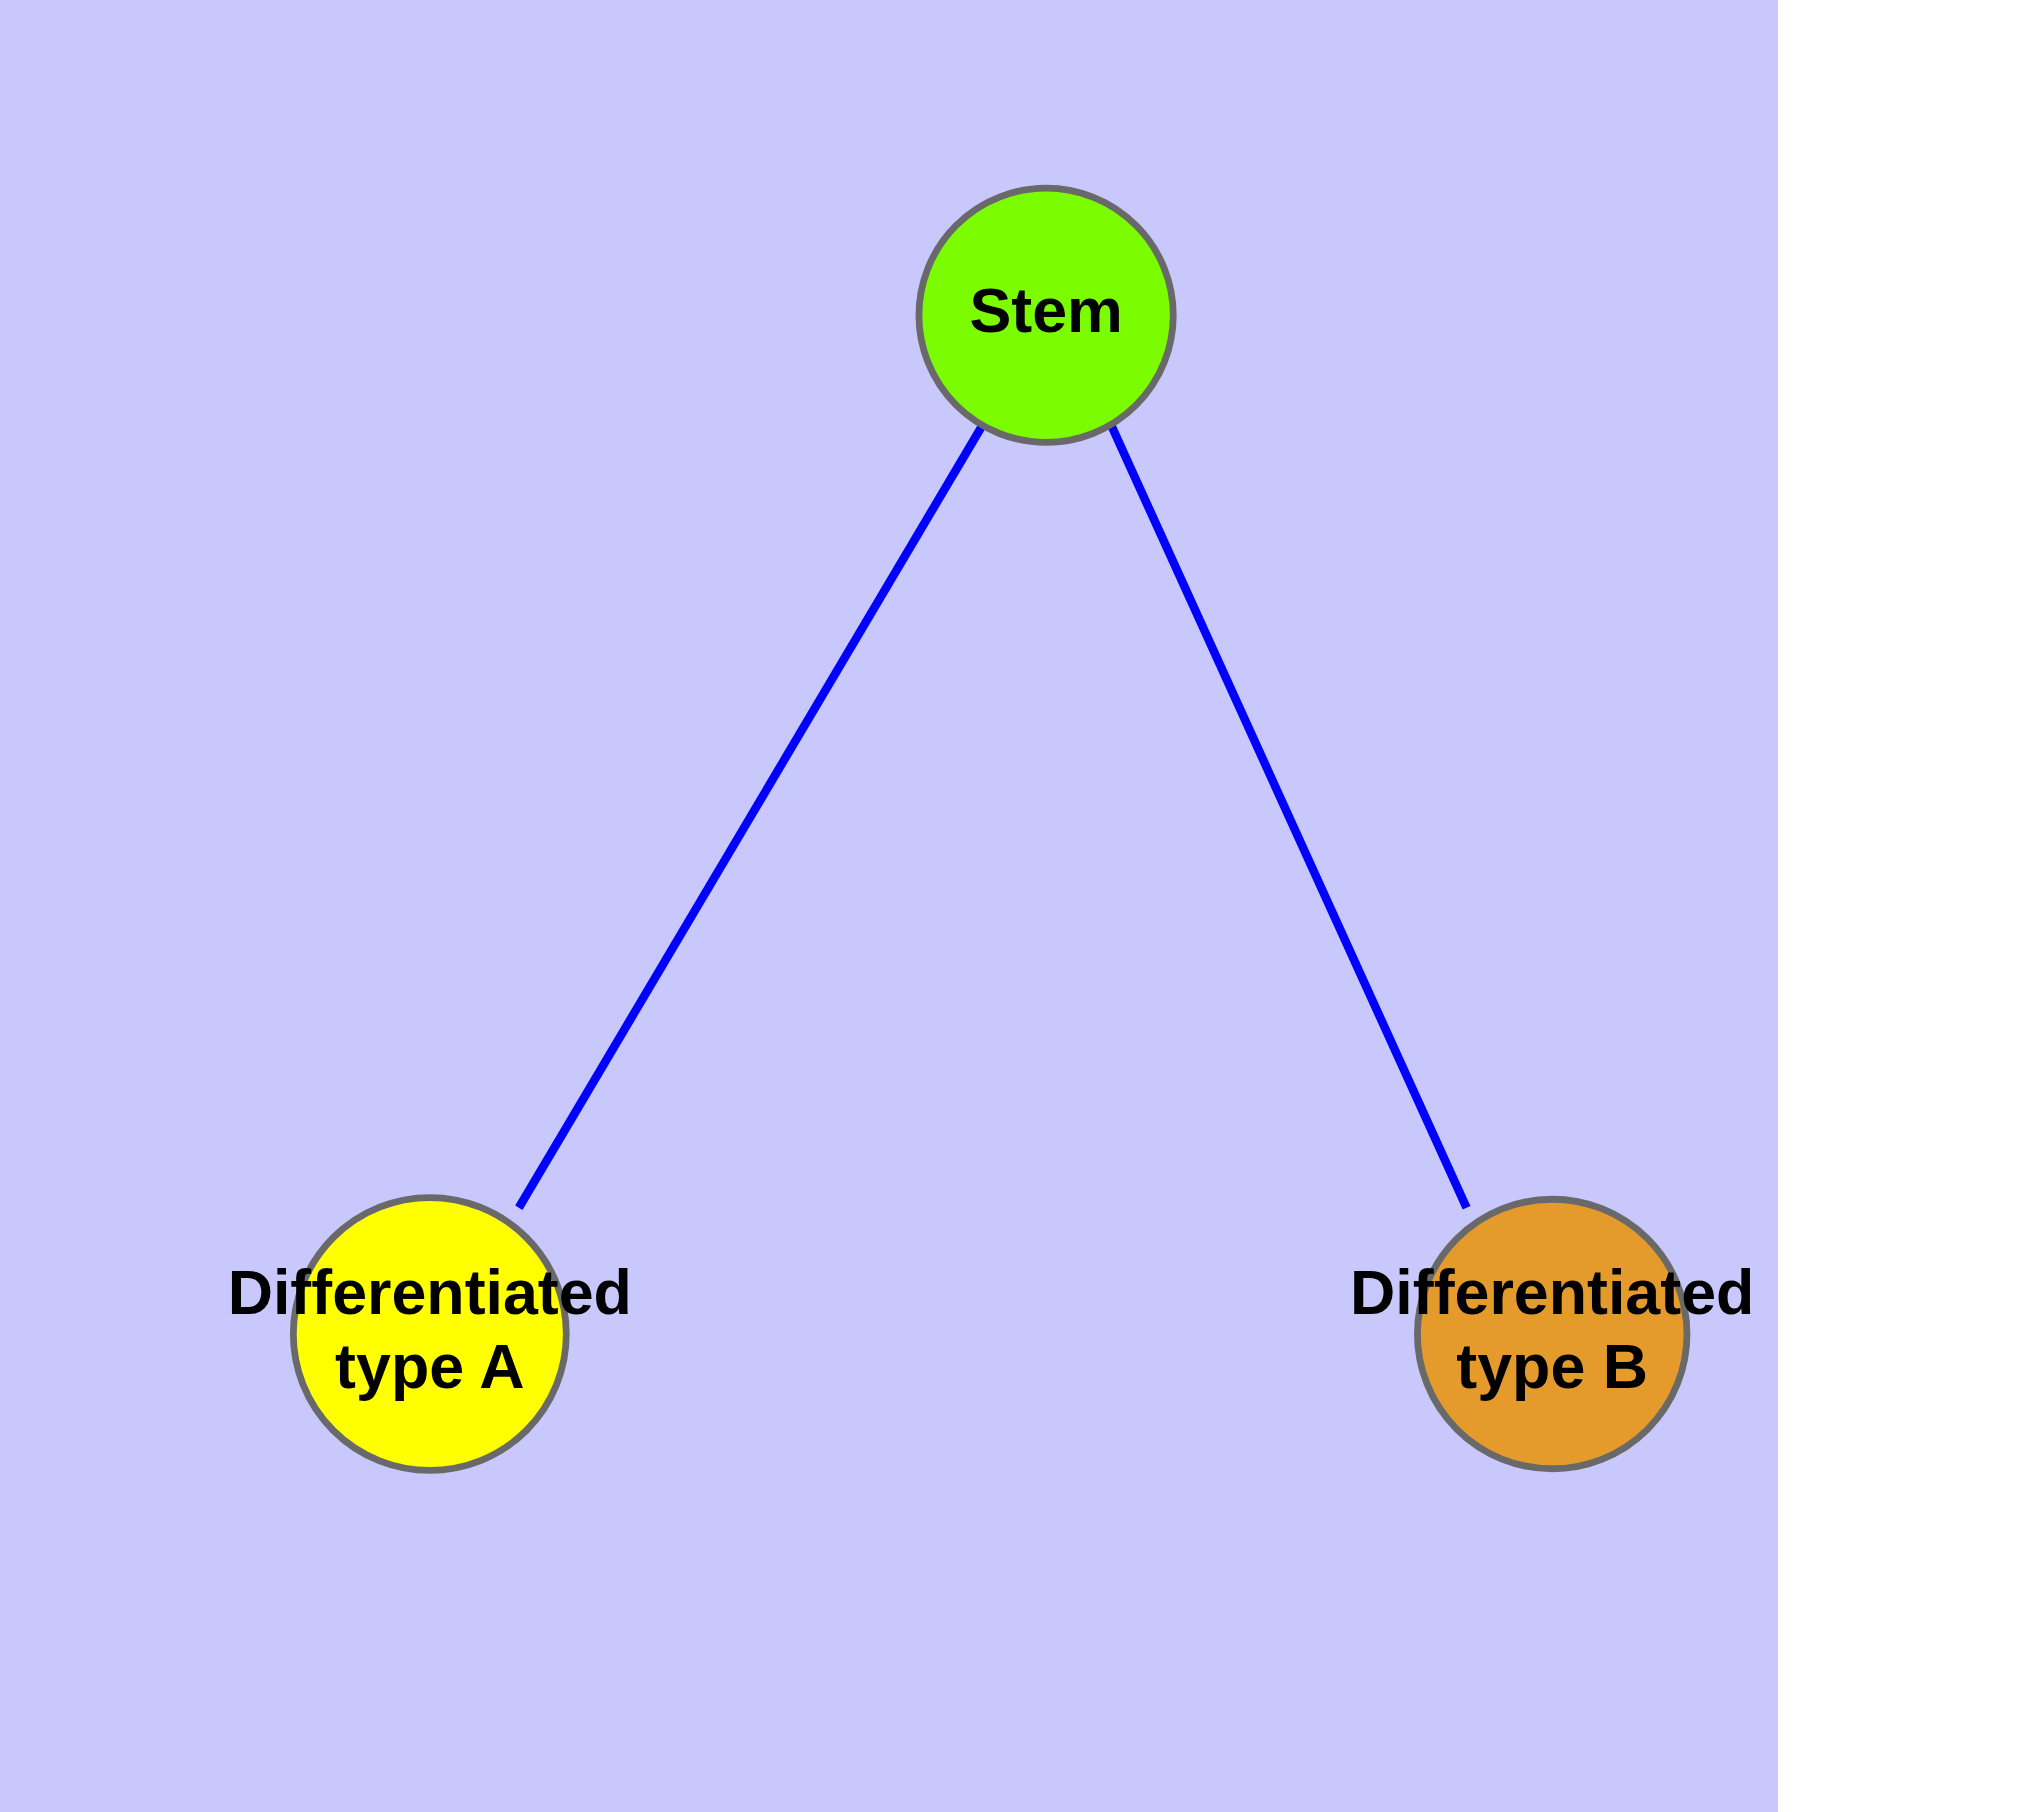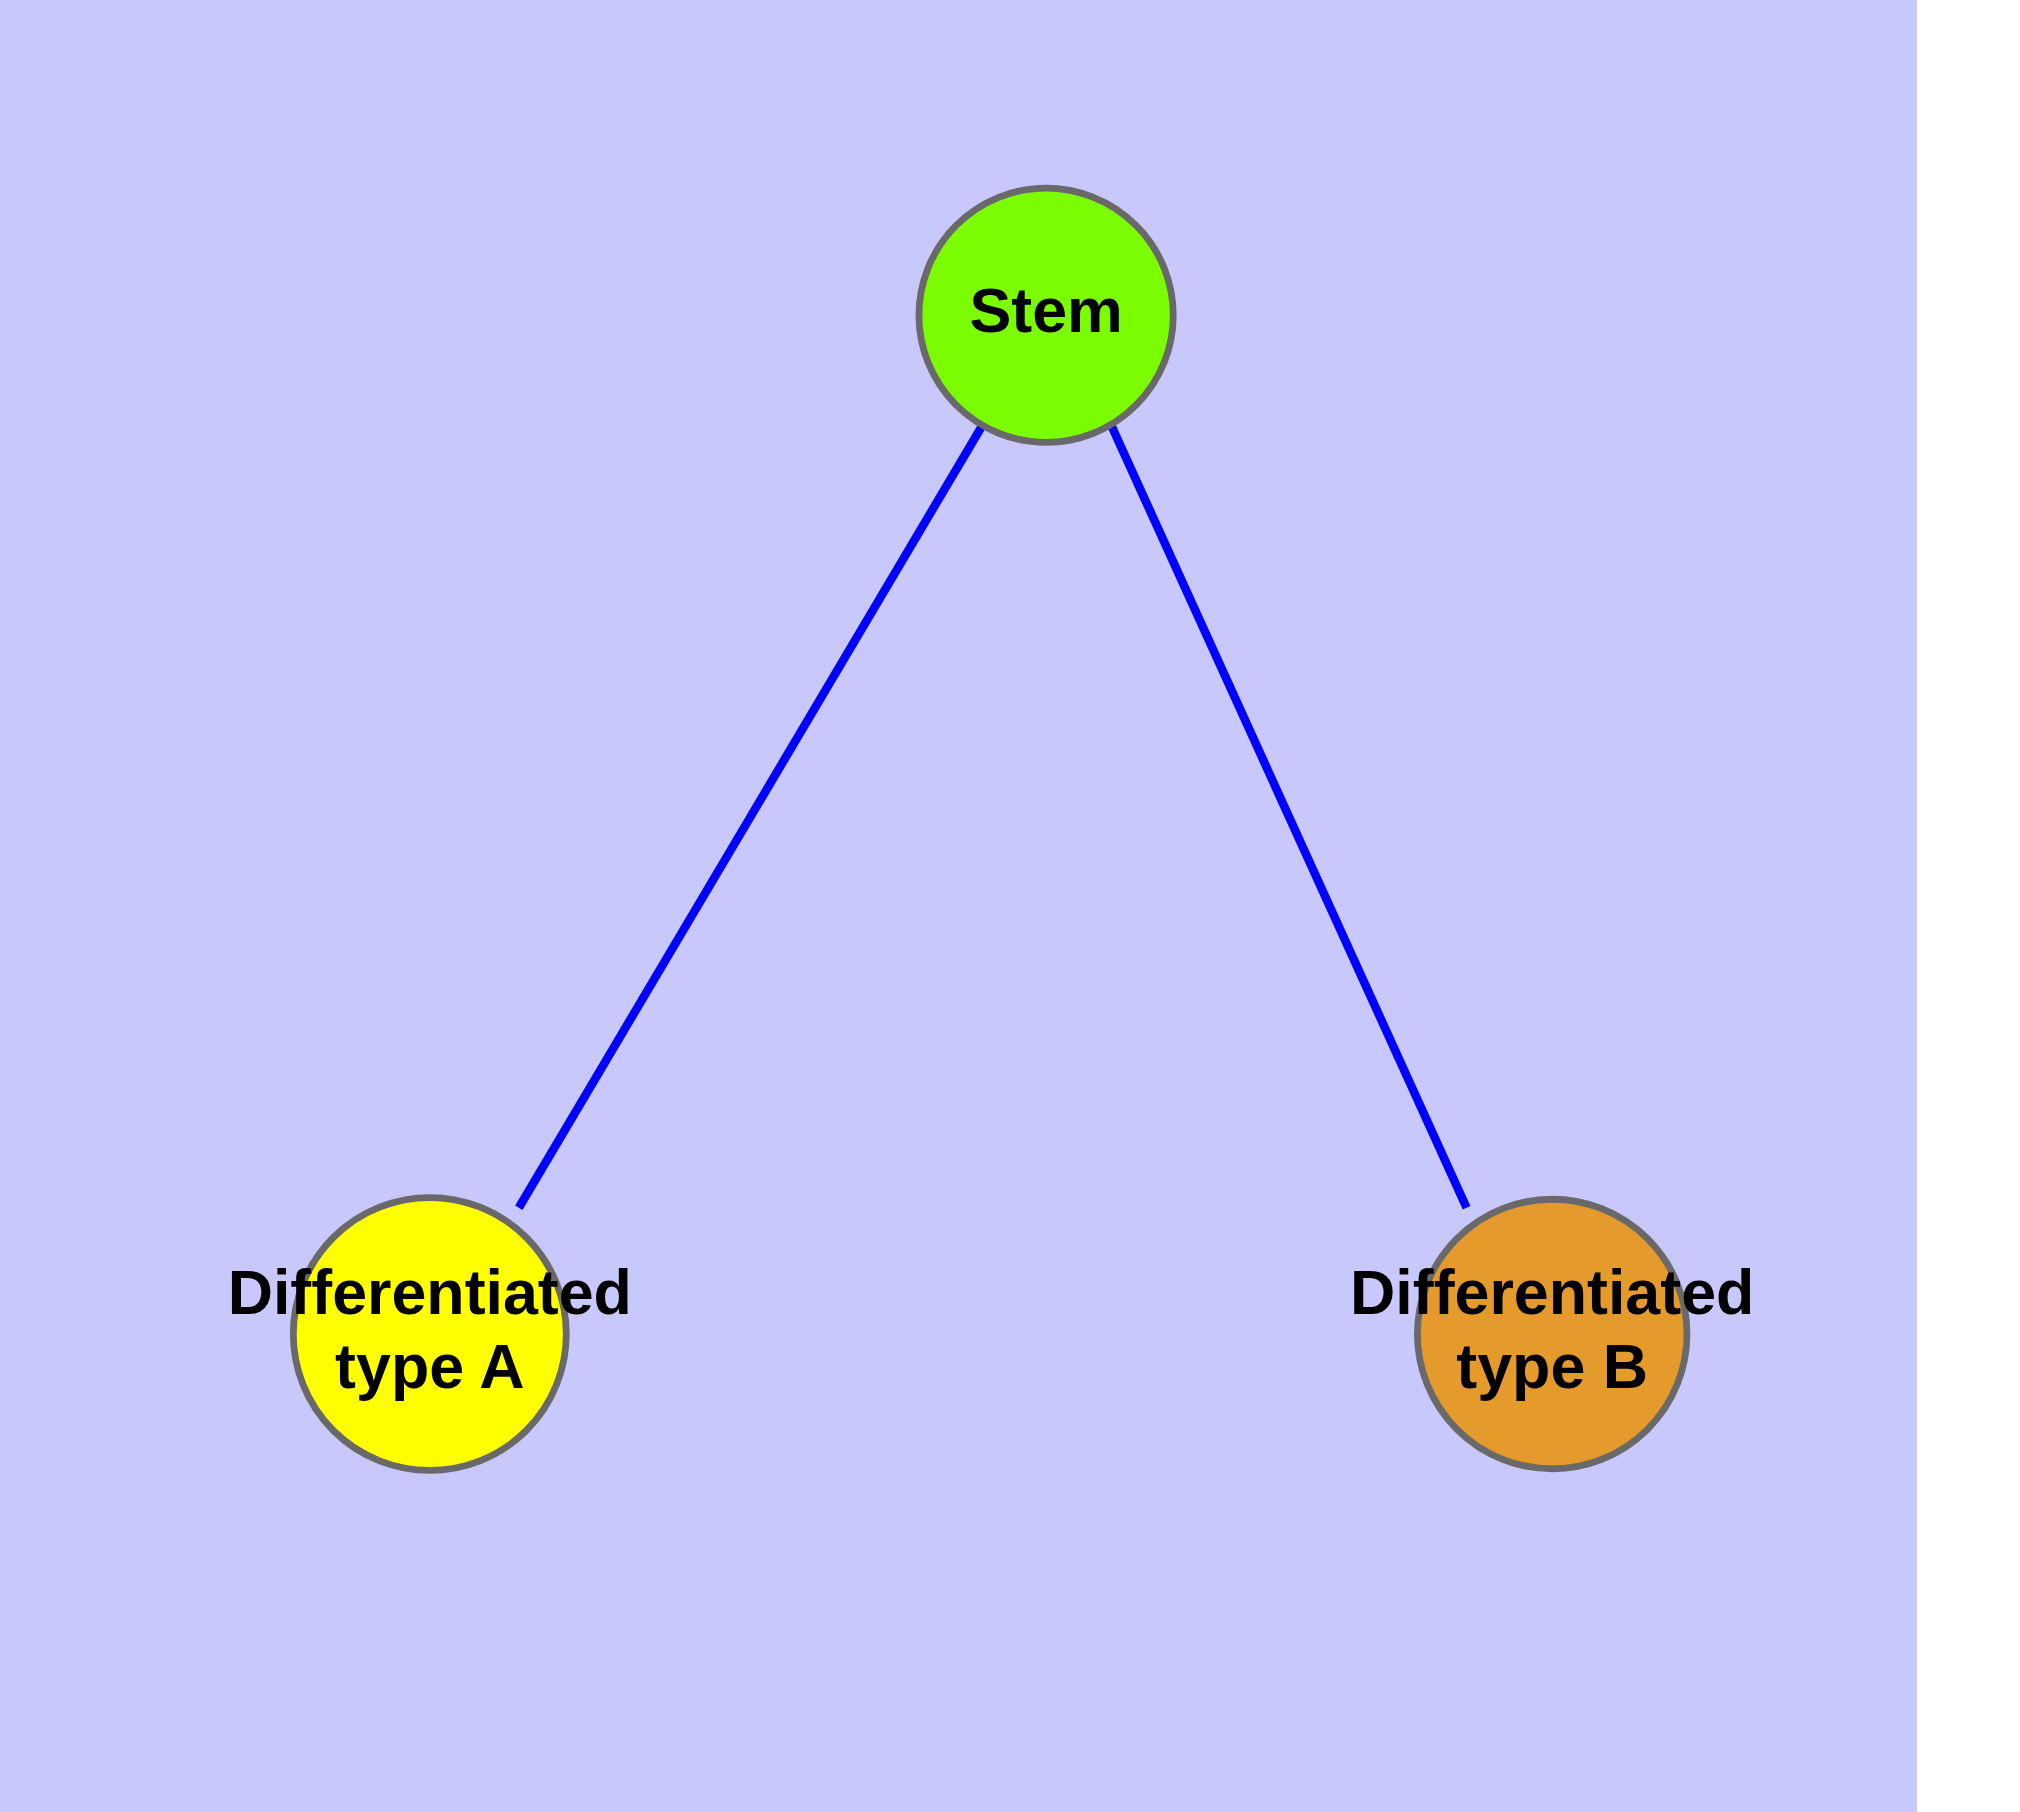--- a/index.html
+++ b/index.html
@@ -30,21 +30,21 @@
     font-weight: bold;
     fill: #000000;
     text-anchor: middle;
     dominant-baseline: middle;
     paint-order: normal;
   }
 </style>
 </head>
 <body>
 
-<div id="canvas" style="width: 1917px; height: 1812px;">
+<div id="canvas" style="width: 1778px; height: 1812px;">
   <svg id="graph-svg" viewBox="0 0 2384 2138" preserveAspectRatio="none" xmlns="http://www.w3.org/2000/svg" style="width: 2021px; height: 1812px;">
 
     <rect id="bg-rect" x="0" y="0" width="2384" height="2138" fill="#c8c8fc"></rect>
 
     <g id="edges-layer">
         <line x1="1160" y1="500" x2="612" y2="1425" stroke="#0000ff" stroke-width="10" stroke-linecap="butt"></line>
         <line x1="1310" y1="500" x2="1730" y2="1425" stroke="#0000ff" stroke-width="10" stroke-linecap="butt"></line>
       </g>
     <g id="nodes-layer">
         <circle cx="1234" cy="372" r="150" fill="#7cfc00" stroke="#696969" stroke-width="8"></circle>

